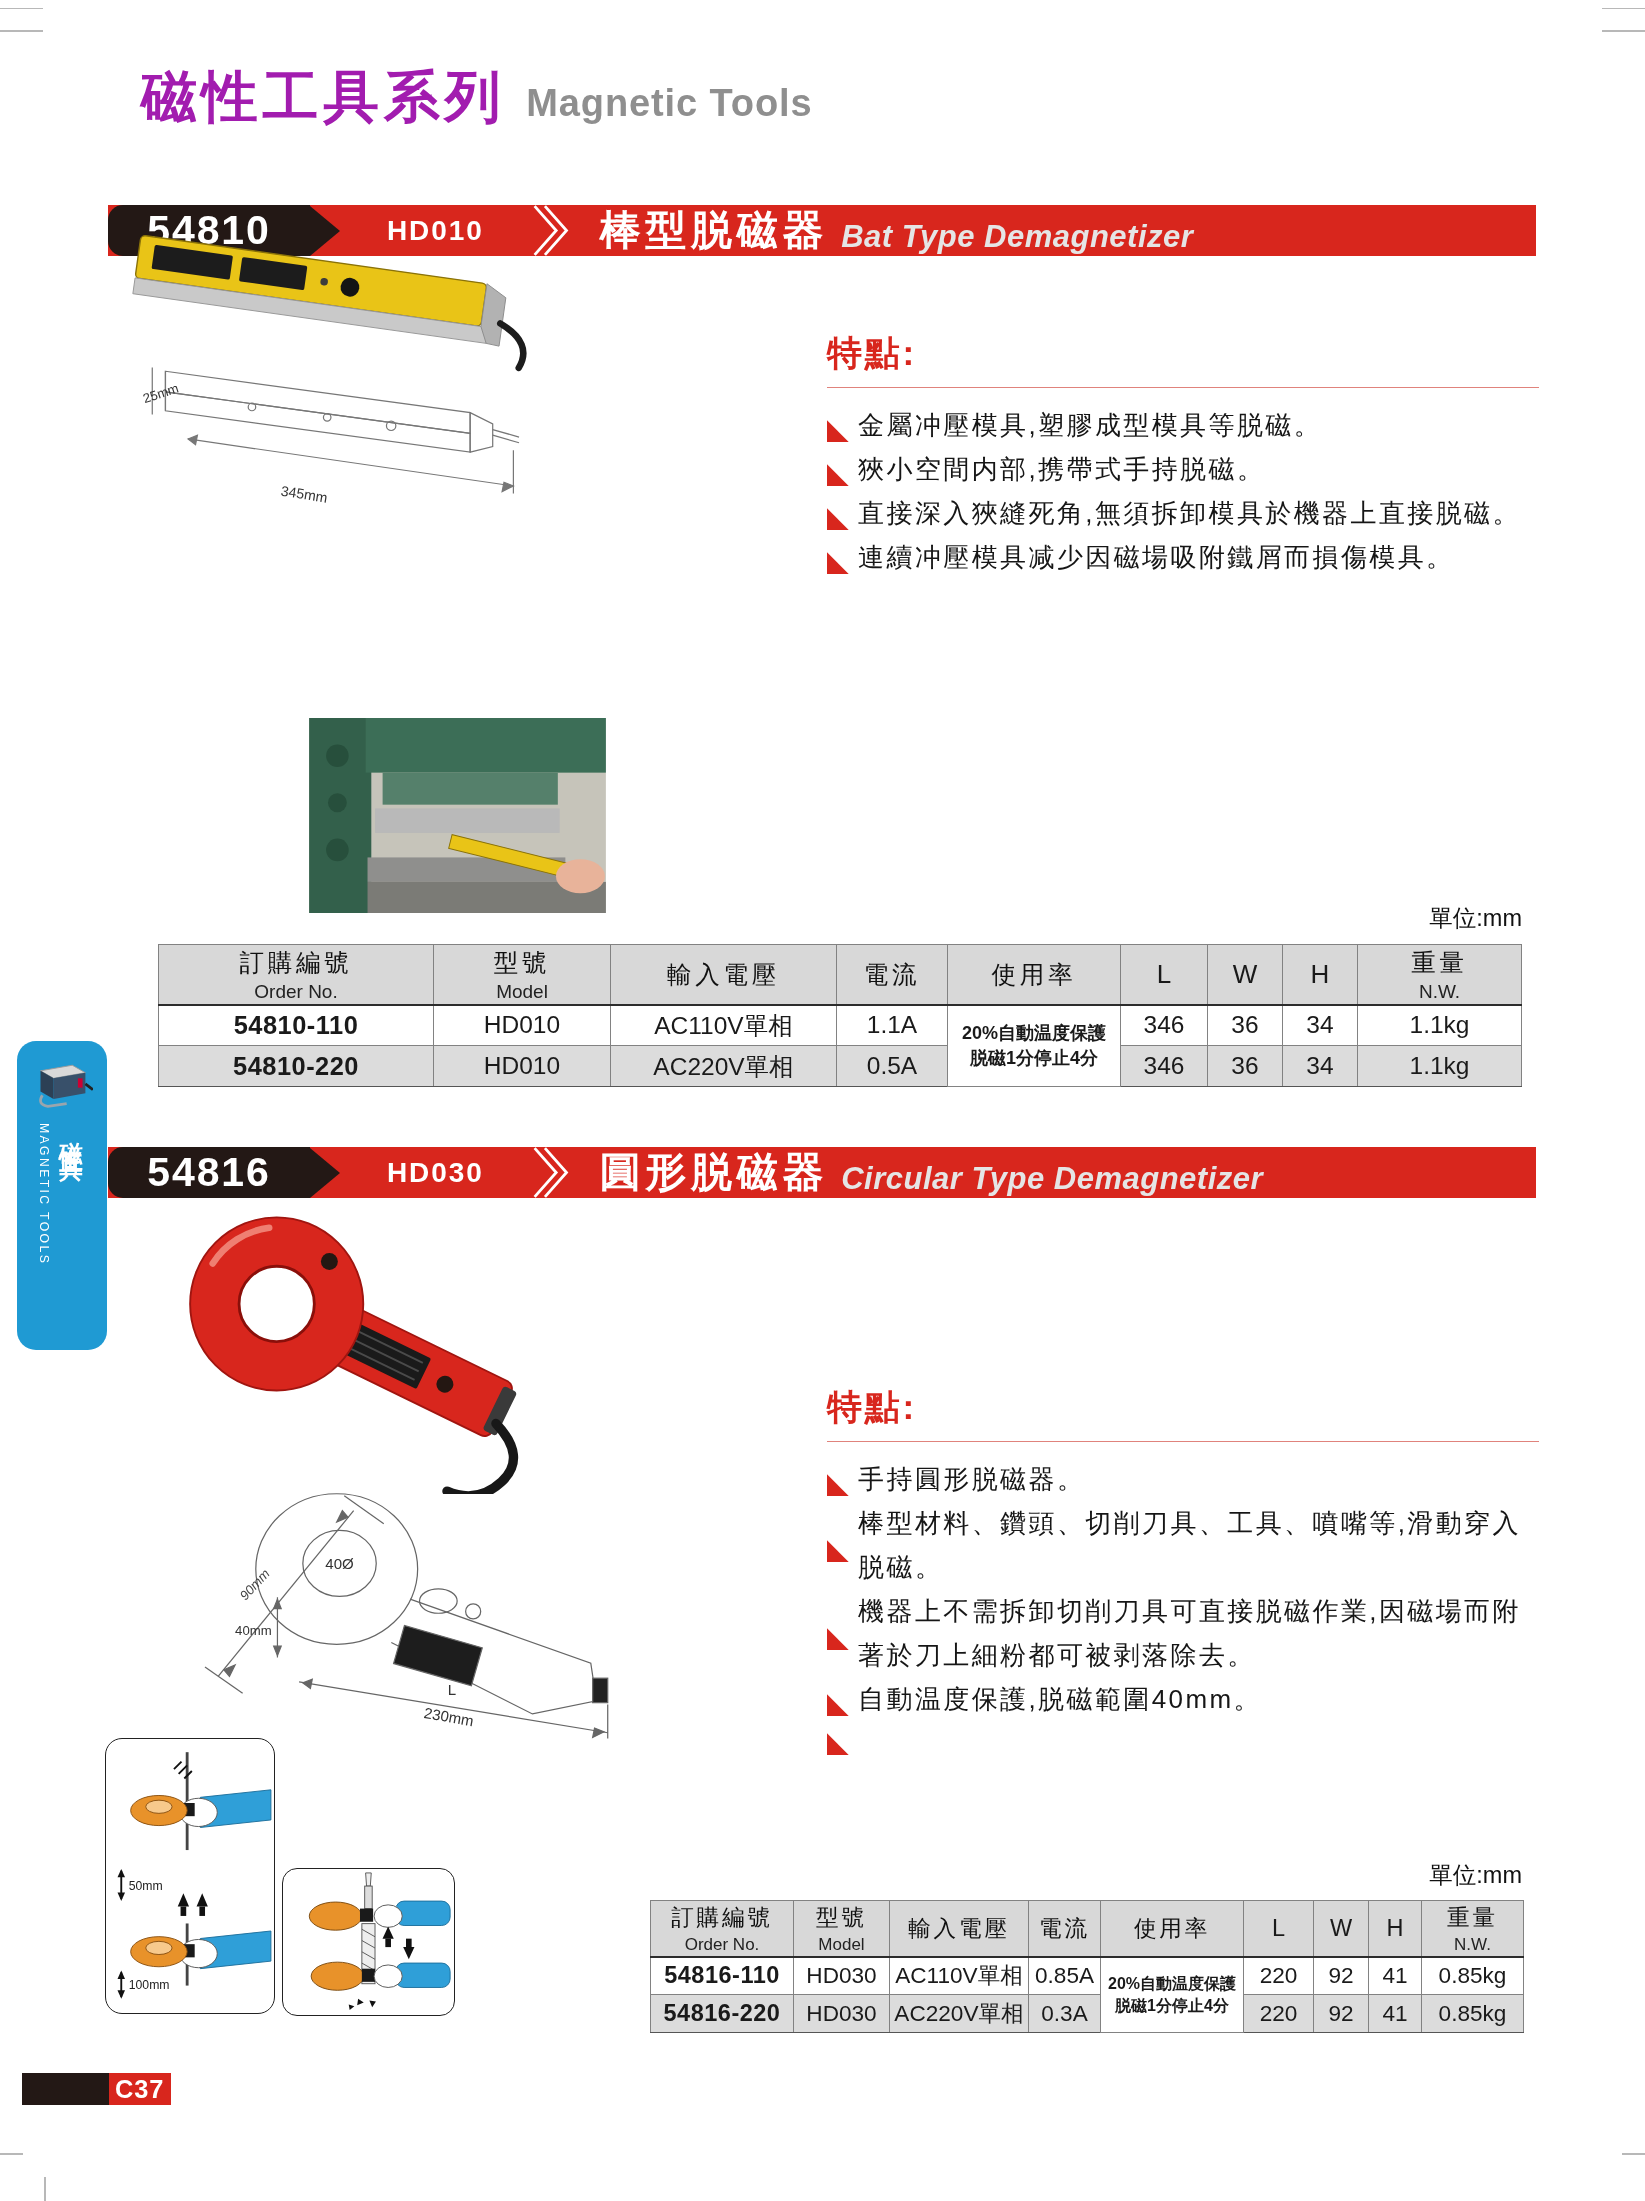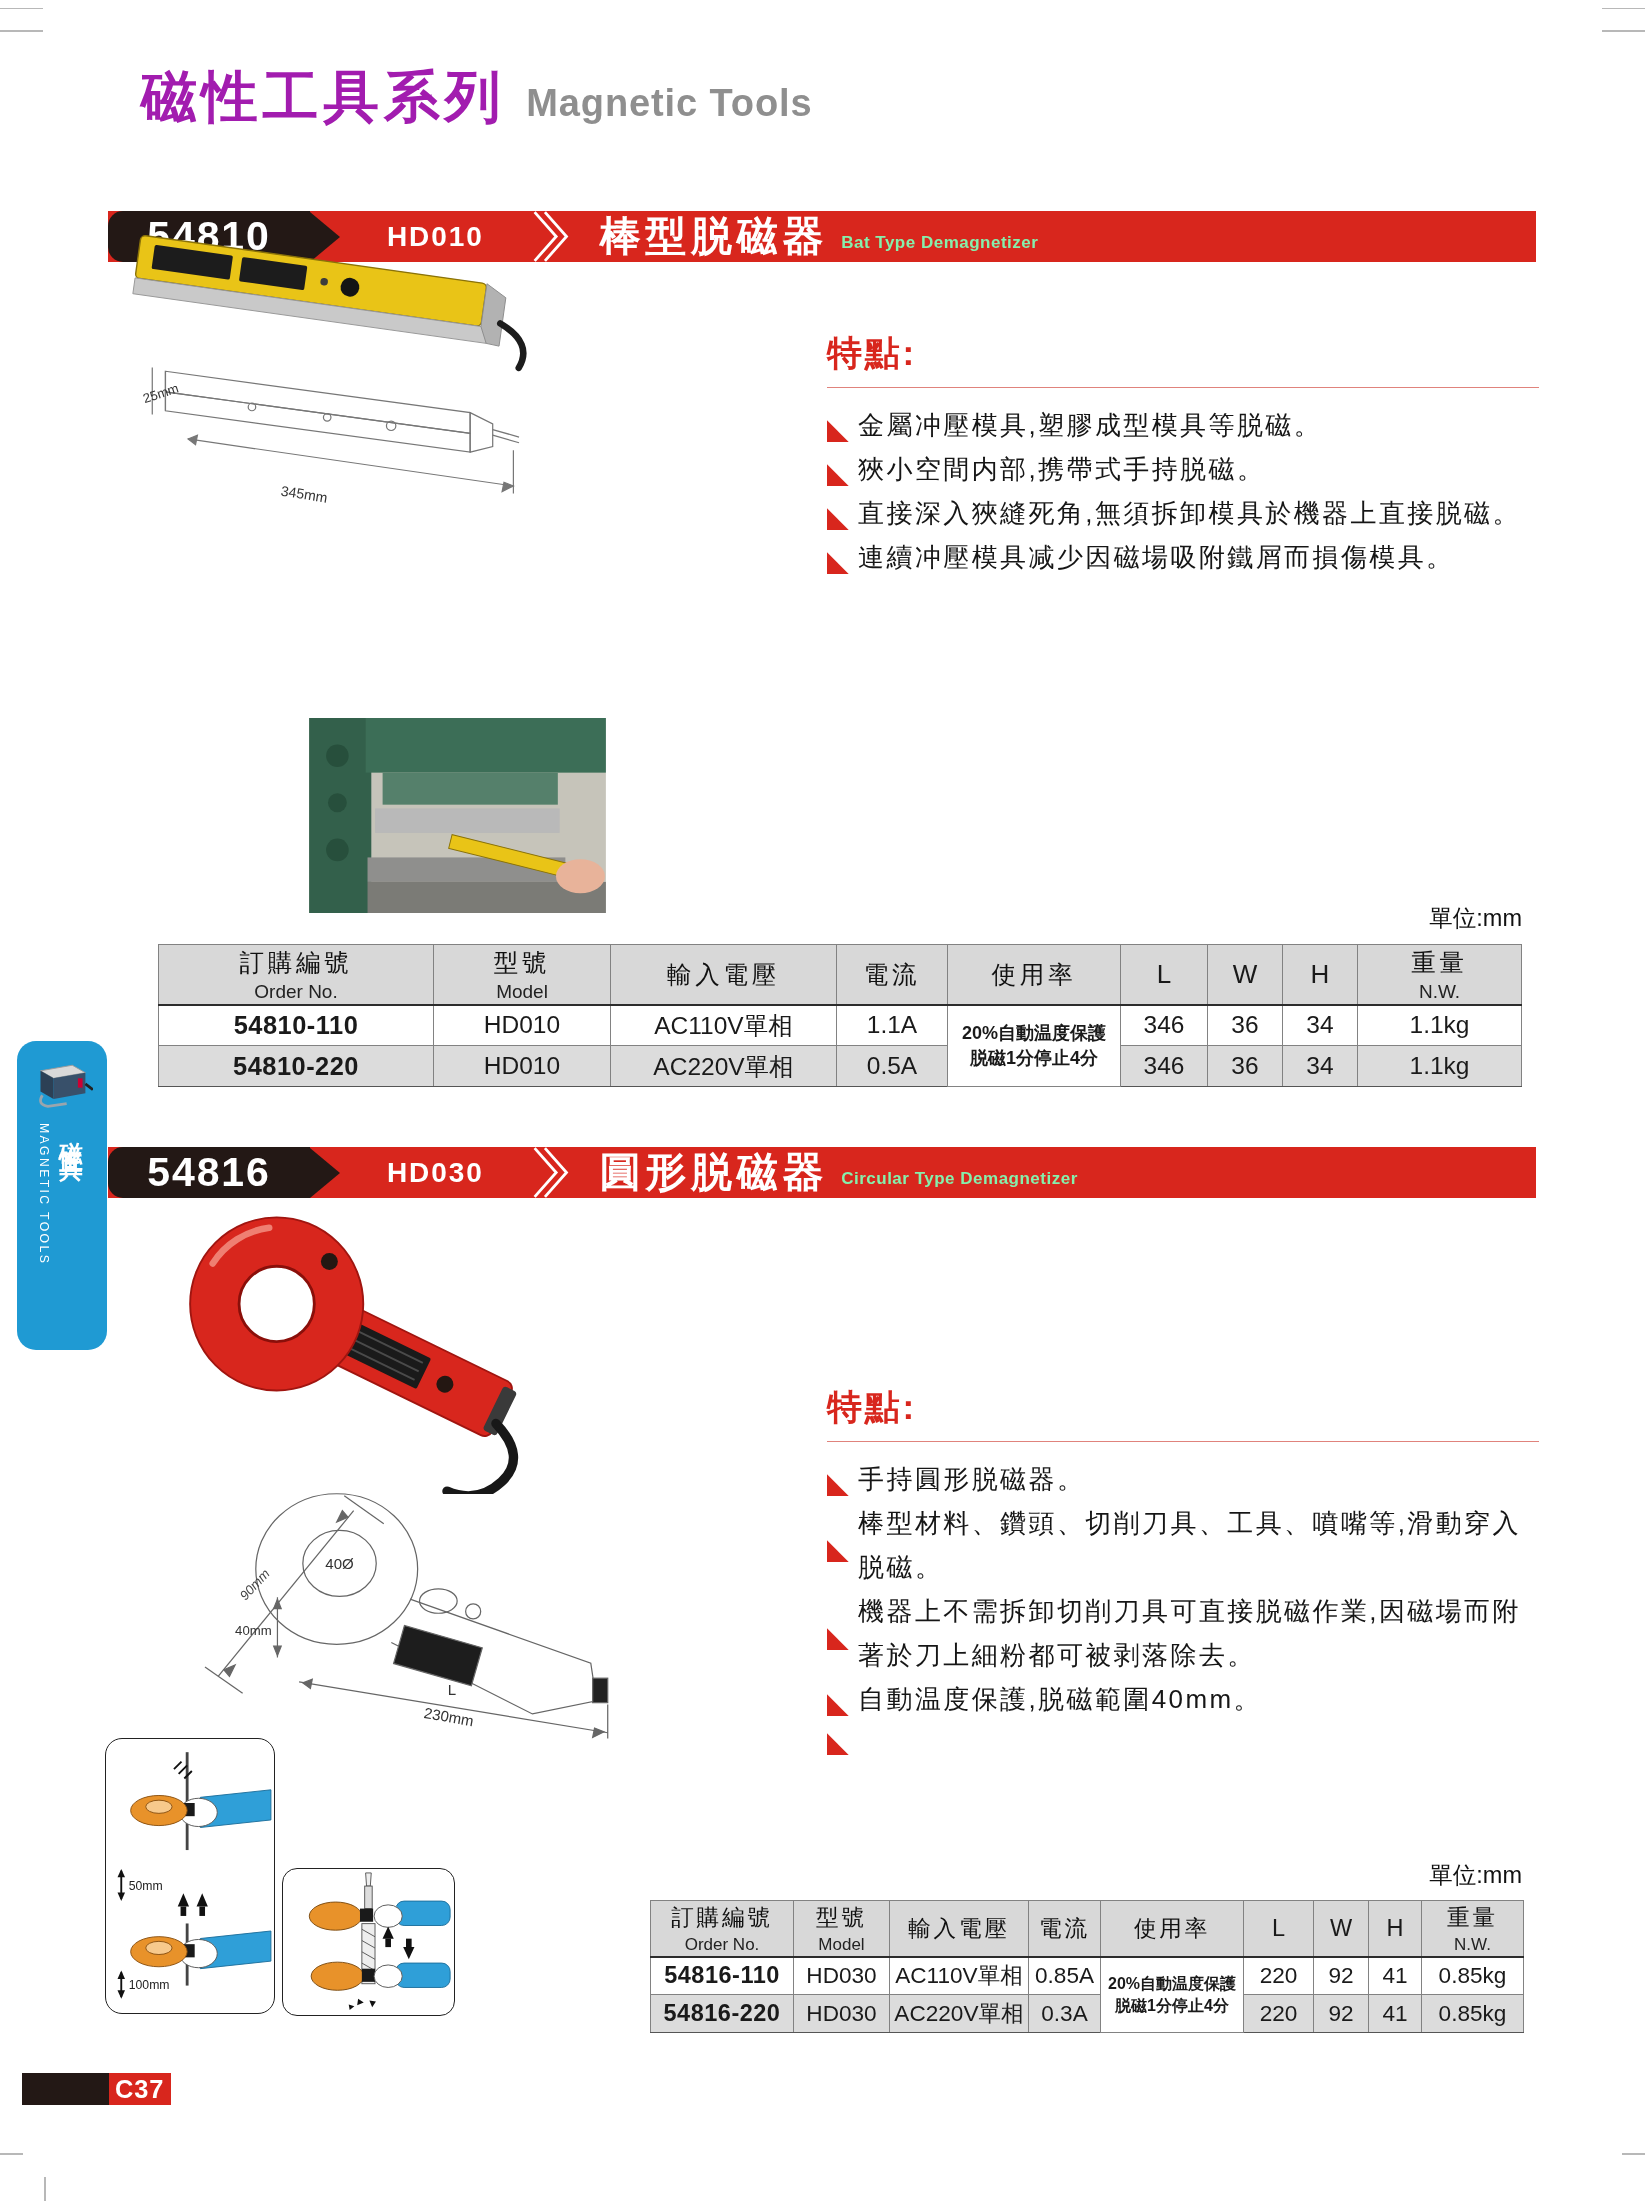--- a/index.html
+++ b/index.html
@@ -18,21 +18,21 @@
 
   
   .banner { position:absolute; left:108px; width:1428px; height:51px; background:#d8261d; display:flex; align-items:center; }
   .code-pill { height:51px; width:202px; background:#231815; border-radius:15px 0 0 15px;
                display:flex; align-items:center; justify-content:center; }
   .code-pill span { color:#fff; font-size:41px; font-weight:bold; letter-spacing:1.9px; }
   .pill-point { width:0; height:0; border-top:25.4px solid transparent; border-bottom:25.4px solid transparent; border-left:30px solid #231815; }
   .banner .model { color:#fff; font-size:28px; font-weight:bold; margin-left:47px; letter-spacing:1.9px; }
   .banner .chev { margin-left:45px; flex:0 0 auto; }
   .banner .name-zh { color:#fff; font-size:41px; font-weight:bold; margin-left:26px; letter-spacing:4.7px; }
-  .banner .name-en { color:#86efac; font-size:17px; font-weight:bold; margin-left:13px; position:relative; top:6.6px; letter-spacing:0.5px; }
+  .banner .name-en { color:#e5e5e5; font-size:31px; font-weight:bold; margin-left:13px; position:relative; top:6.6px; letter-spacing:0.5px;font-style:italic; }
 
   
   .features { position:absolute; left:827px; width:712px; }
   .ft-title { color:#d8261d; font-size:35px; font-weight:bold; letter-spacing:2.8px;
               padding-bottom:10px; border-bottom:1.9px solid #e0837c; }
   .features ul { list-style:none; margin-top:15px; }
   .features li { display:flex; align-items:center; font-size:26px; color:#161616;
                  letter-spacing:2.4px; line-height:44px; }
   .bullet { flex:0 0 auto; width:21.7px; height:21.7px; background:#d8261d;
             clip-path:polygon(0 0,100% 100%,0 100%); margin:12.2px 9.4px 0 0; }
@@ -93,21 +93,21 @@
   <div class="crop" style="right:0;top:30px;width:43px;height:1.9px;"></div>
   <div class="crop" style="left:0;top:2153px;width:22.6px;height:1.9px;"></div>
   <div class="crop" style="left:44px;top:2177px;width:1.9px;height:24.5px;"></div>
   <div class="crop" style="right:0;top:2153px;width:22.6px;height:1.9px;"></div>
 
   <div class="main-title">
     <span class="zh">磁性工具系列</span>
     <span class="en">Magnetic Tools</span>
   </div>
 
-  <div class="banner" style="top:211px;">
+  <div class="banner" style="top:205px;">
     <div class="code-pill">
       <span>54810</span>
     </div>
     <div class="pill-point"></div>
     <span class="model">HD010</span>
     <svg class="chev" width="45" height="51" viewBox="0 0 48 54">
       <polyline points="6,1 29,27 6,53" fill="none" stroke="#ffffff" stroke-width="3"></polyline>
       <polyline points="17,1 40,27 17,53" fill="none" stroke="#ffffff" stroke-width="3"></polyline>
     </svg>
     <span class="name-zh">棒型脱磁器</span>

